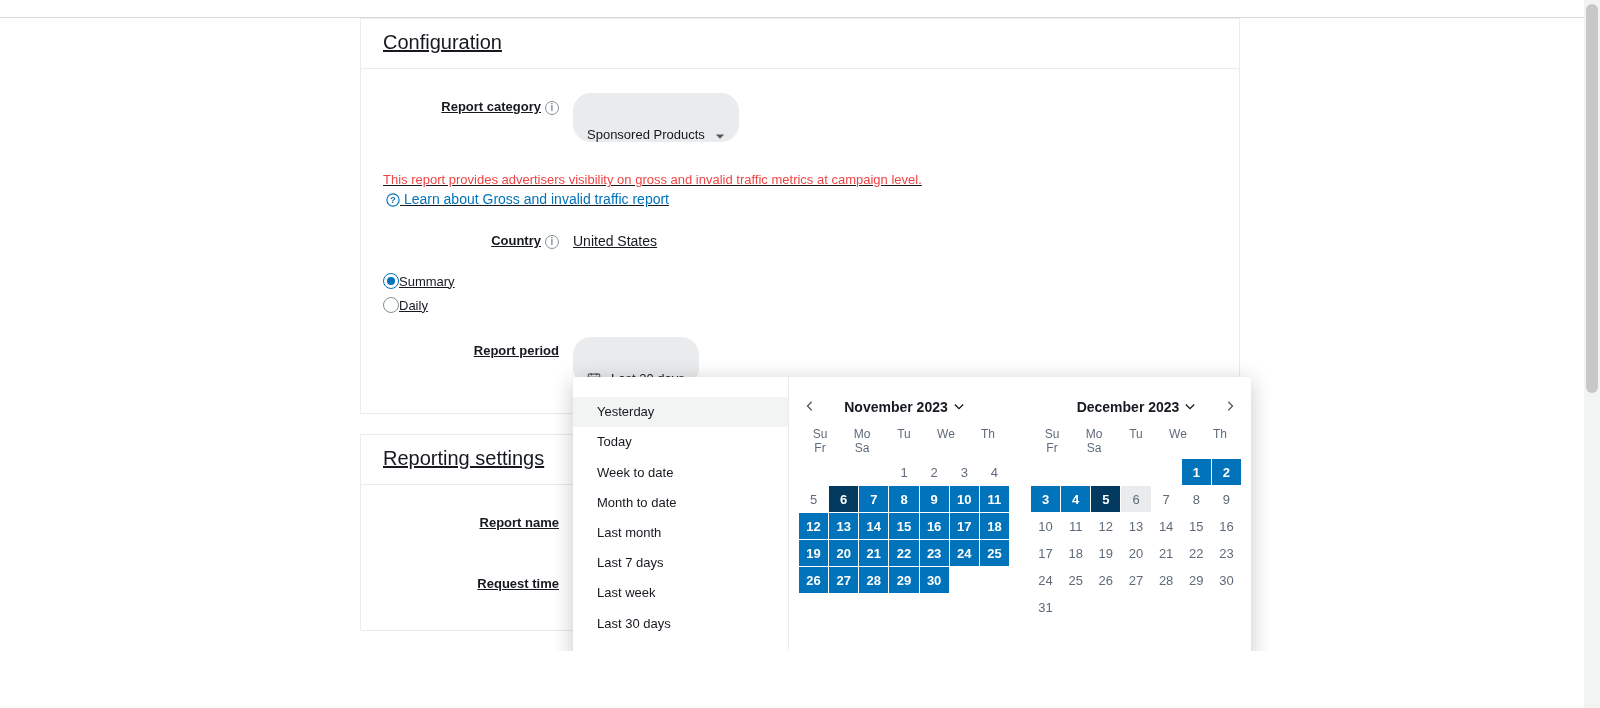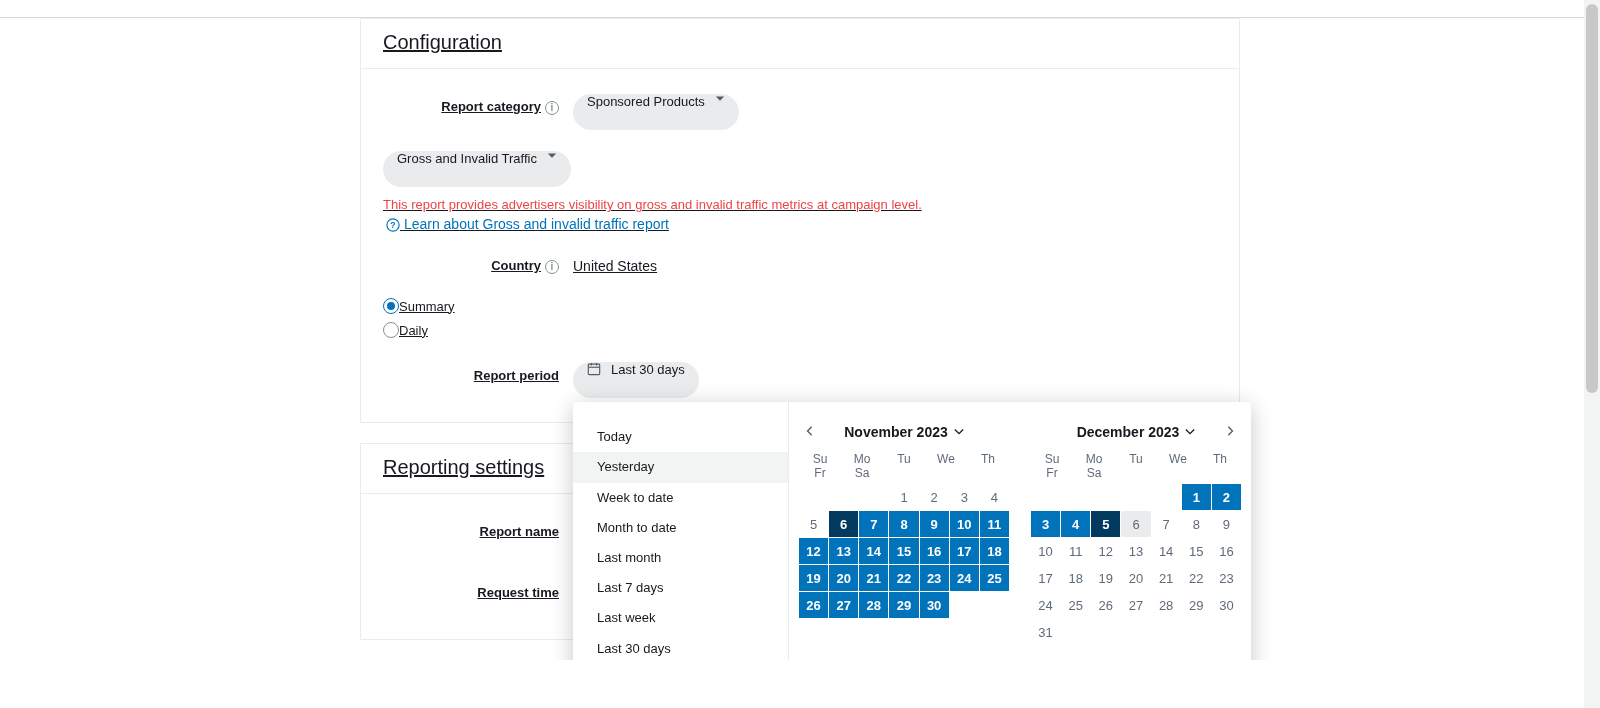--- a/index.html
+++ b/index.html
@@ -56,26 +56,26 @@
     display:block;
     font-weight:400;
     color:#5f6b7a;
     font-size:12px;
   }
   .form-value { flex: 1; }
 
   
   .pill {
     display: inline-flex;
-    align-items: flex-start;
+    align-items: flex-end;
     gap: 10px;
     background: #e9ebed;
     border: none;
     border-radius: 18px;
-    height: 36px;
+    height: 49px;
     padding: 0 14px;
     font-size: 13px;
     color: #16191f;
     cursor: pointer;
   }
   .pill svg { fill: #545b64; }
 
   .plain-text {
     padding-top: 6px;
     color: #16191f;
@@ -298,26 +298,20 @@
             <span>Sponsored Products</span>
             <svg class="chevron-down" viewBox="0 0 12 12">
                 <path d="M1 3l5 5 5-5"></path>
               </svg>
           </button>
         </div>
       </div>
 
       <div class="form-row">
         <div class="form-value">
-          <button class="pill">
-            <span>Gross and Invalid Traffic</span>
-            <svg class="chevron-down" viewBox="0 0 12 12">
-                <path d="M1 3l5 5 5-5"></path>
-              </svg>
-          </button>
           <div class="desc-text">This report provides advertisers visibility on gross and invalid traffic metrics at campaign level.</div>
           <div style="margin-top:4px;">
             <span class="help-icon">
               <svg viewBox="0 0 16 16" width="14" height="14">
                   <circle cx="8" cy="8" r="7" fill="none" stroke="#0073bb" stroke-width="1.3"></circle>
                   <text x="8" y="11" text-anchor="middle" font-size="10" fill="#0073bb" font-weight="700">?</text>
                 </svg>
             </span>
             <a class="link">Learn about Gross and invalid traffic report</a>
           </div>
@@ -354,22 +348,22 @@
                 <line x1="5" y1="1" x2="5" y2="4" stroke="#545b64" stroke-width="1.3"></line>
                 <line x1="11" y1="1" x2="11" y2="4" stroke="#545b64" stroke-width="1.3"></line>
               </svg>
             <span>Last 30 days</span>
           </button>
 
           
           <div class="popover">
             <div class="pop-top">
               <div class="presets">
+                  <button class="preset-item selected">Yesterday</button>
                   <button class="preset-item">Today</button>
-                  <button class="preset-item selected">Yesterday</button>
                   <button class="preset-item">Week to date</button>
                   <button class="preset-item">Month to date</button>
                   <button class="preset-item">Last month</button>
                   <button class="preset-item">Last 7 days</button>
                   <button class="preset-item">Last week</button>
                   <button class="preset-item">Last 30 days</button>
                   <div class="preset-foot">
                     <div>Dates are based on the campaign's country</div>
                   </div>
                 </div>

